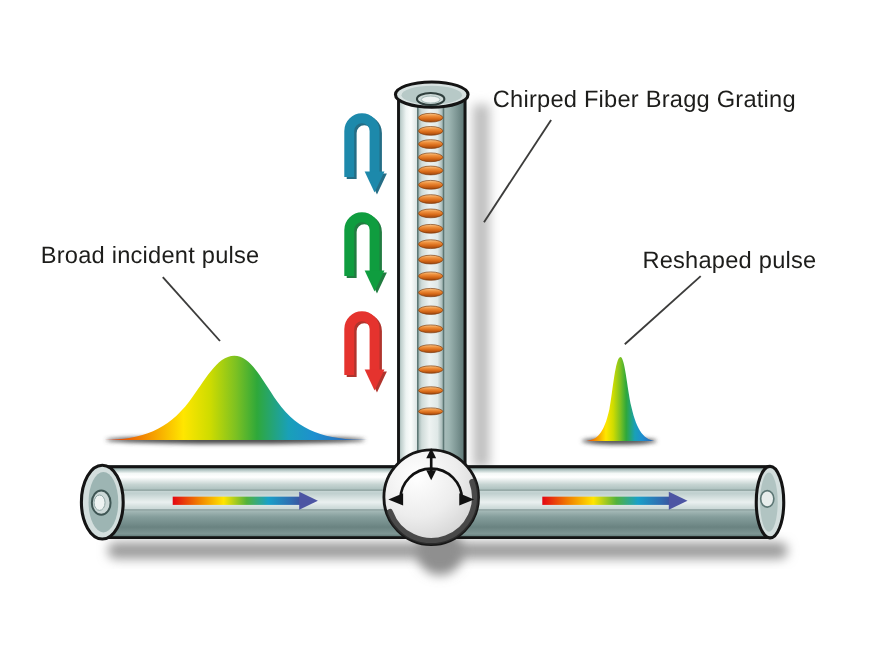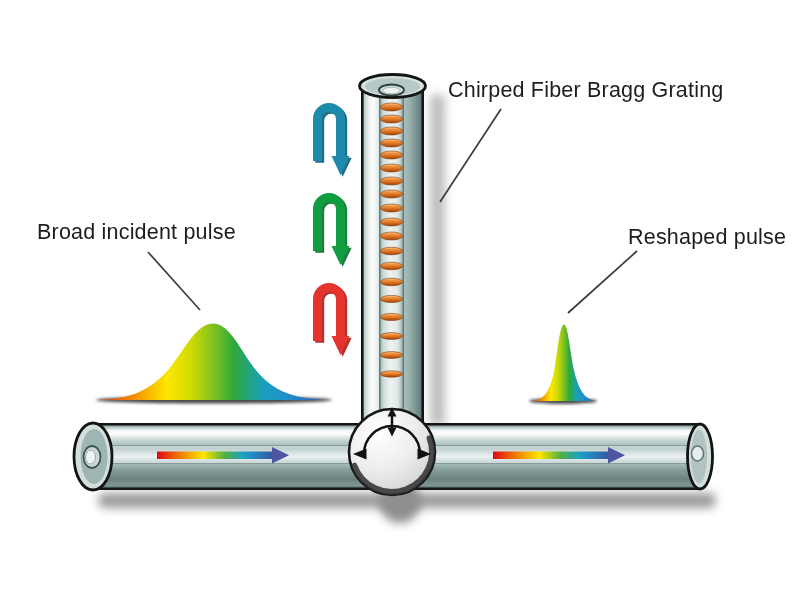--- a/index.html
+++ b/index.html
@@ -7,21 +7,21 @@
     position:relative;width:800px;height:600px;background:#ffffff;overflow:hidden;
     font-family:"Liberation Sans", sans-serif;
   }
   #art{position:absolute;left:0;top:0;}
   .label{
     position:absolute;color:#1d1d1b;font-size:21.5px;letter-spacing:.2px;
     white-space:nowrap;font-family:"Liberation Sans", sans-serif;
   }
   .label-incident{left:37px;top:220px;}
   .label-grating{left:448px;top:78px;}
-  .label-reshaped{left:584px;top:225px;margin-left:44px;}
+  .label-reshaped{left:584px;top:225px;}
 </style>
 </head>
 <body>
 
 <div id="stage">
 
 <svg id="art" width="800" height="600" viewBox="0 0 800 600">
   <defs>
 
     <linearGradient id="lgH" x1="0" y1="423" x2="0" y2="490" gradientUnits="userSpaceOnUse">

